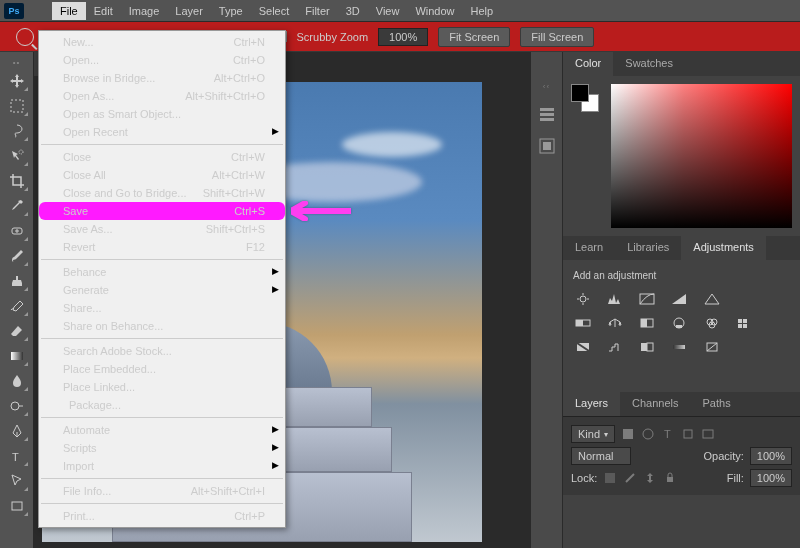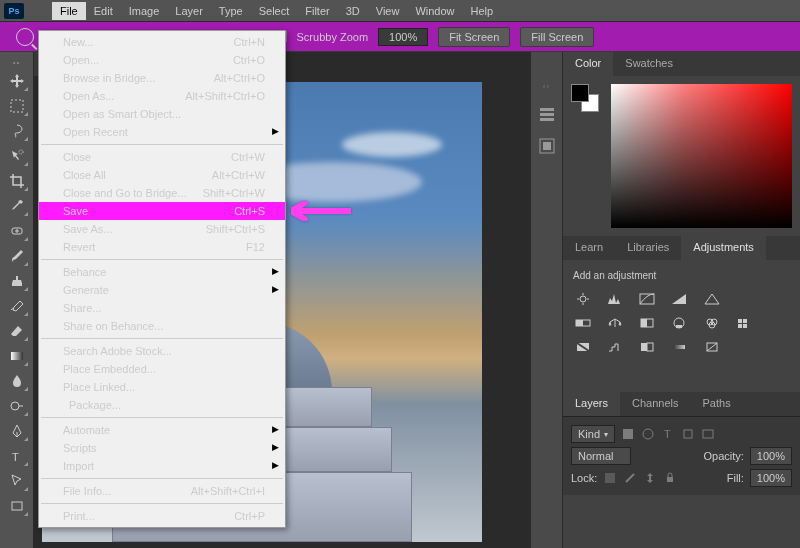--- a/index.html
+++ b/index.html
@@ -1,21 +1,21 @@
 <!DOCTYPE html>
 <html><head>
 <meta charset="utf-8">
 <style>
 * { margin:0; padding:0; box-sizing:border-box; font-family:"Segoe UI",Tahoma,sans-serif; font-size:11px; color:#ccc; user-select:none; }
 body { background:#535353; width:800px; height:548px; overflow:hidden; position:relative; }
 .menubar { background:#535353; height:22px; display:flex; align-items:center; padding-left:4px; border-bottom:1px solid #2a2a2a;gap:20px; }
 .ps-logo { width:20px; height:16px; background:#001d36; color:#3fa9f5; font-weight:bold; font-size:9px; display:flex; align-items:center; justify-content:center; border-radius:2px; margin-right:8px; }
 .menu-item { padding:3px 8px; cursor:default; }
 .menu-item.open { background:#dcdcdc; color:#000; }
-.options-bar { height:30px; background:#a21caf; border-bottom:1px solid #383838; display:flex; align-items:center; padding-left:16px; gap:10px; font-size:10px; }
+.options-bar { height:30px; background:#b91c1c; border-bottom:1px solid #383838; display:flex; align-items:center; padding-left:16px; gap:10px; font-size:10px; }
 .zoom-icon { width:18px; height:18px; border:1.5px solid #ccc; border-radius:50%; position:relative; }
 .zoom-icon::after { content:""; position:absolute; width:7px; height:1.5px; background:#ccc; bottom:-3px; right:-5px; transform:rotate(45deg); }
 .checkbox { width:11px; height:11px; border:1px solid #888; background:#333; display:inline-flex; align-items:center; justify-content:center; font-size:8px; }
 .pct { background:#3a3a3a; padding:2px 10px; border:1px solid #222; }
 .btn { background:#5a5a5a; padding:3px 10px; border:1px solid #3a3a3a; border-radius:2px; cursor:default; }
 .workspace { display:flex; height:496px; }
 .toolbar { width:34px; background:#535353; border-right:1px solid #2a2a2a; display:flex; flex-direction:column; align-items:center; padding-top:6px; gap:3px; }
 .tool { width:24px; height:22px; display:flex; align-items:center; justify-content:center; cursor:default; position:relative; }
 .tool svg { width:16px; height:16px; }
 .tool .tri { position:absolute; right:1px; bottom:1px; width:0; height:0; border-right:4px solid #999; border-top:4px solid transparent; }
@@ -50,21 +50,21 @@
 .adj-grid { display:grid; grid-template-columns:repeat(7,1fr); gap:8px; }
 .adj-ic { width:20px; height:16px; display:flex; align-items:center; justify-content:center; }
 .adj-ic svg { width:18px; height:14px; }
 .layers-strip { background:#383838; padding:4px 8px; border-top:1px solid #222; font-size:10px; }
 .layers-row { display:flex; align-items:center; gap:6px; margin:4px 0; }
 .dd { background:#4a4a4a; border:1px solid #222; padding:2px 6px; display:flex; align-items:center; gap:4px; }
 .mini-ic { width:14px; height:14px; opacity:0.7; }
 
 .dropdown { position:absolute; left:38px; top:30px; width:248px; background:#f0f0f0; border:1px solid #999; box-shadow:2px 2px 6px rgba(0,0,0,0.4); z-index:1000; padding:2px 0; }
 .dd-item { display:flex; justify-content:space-between; padding:3px 20px 3px 24px; color:#000; font-size:11px; position:relative; cursor:default; }
-.dd-item.highlight { background:#ff1aff; color:#fff; }
+.dd-item.highlight { background:#ff1aff; color:#fff;border-radius:6px; }
 .dd-item.disabled { color:#999;padding-left:30px; }
 .dd-item .sub { position:absolute; right:6px; color:#000; font-size:9px; }
 .dd-sep { height:1px; background:#ccc; margin:3px 2px; }
 .arrow-annotation { position:absolute; left:291px; top:201px; z-index:1001; }
 .arrow-annotation svg { filter:drop-shadow(0 0 1px rgba(0,0,0,0.3)); }
 .dots { letter-spacing:1px; }
 </style>
 </head>
 <body>
 

